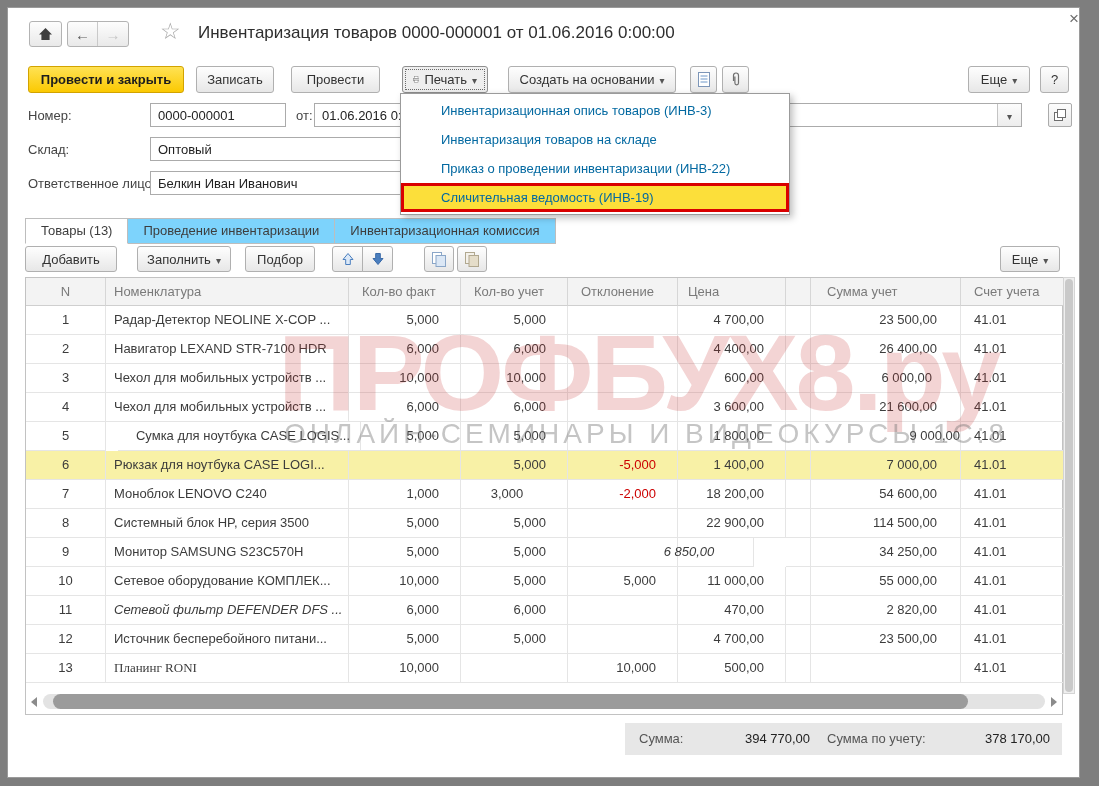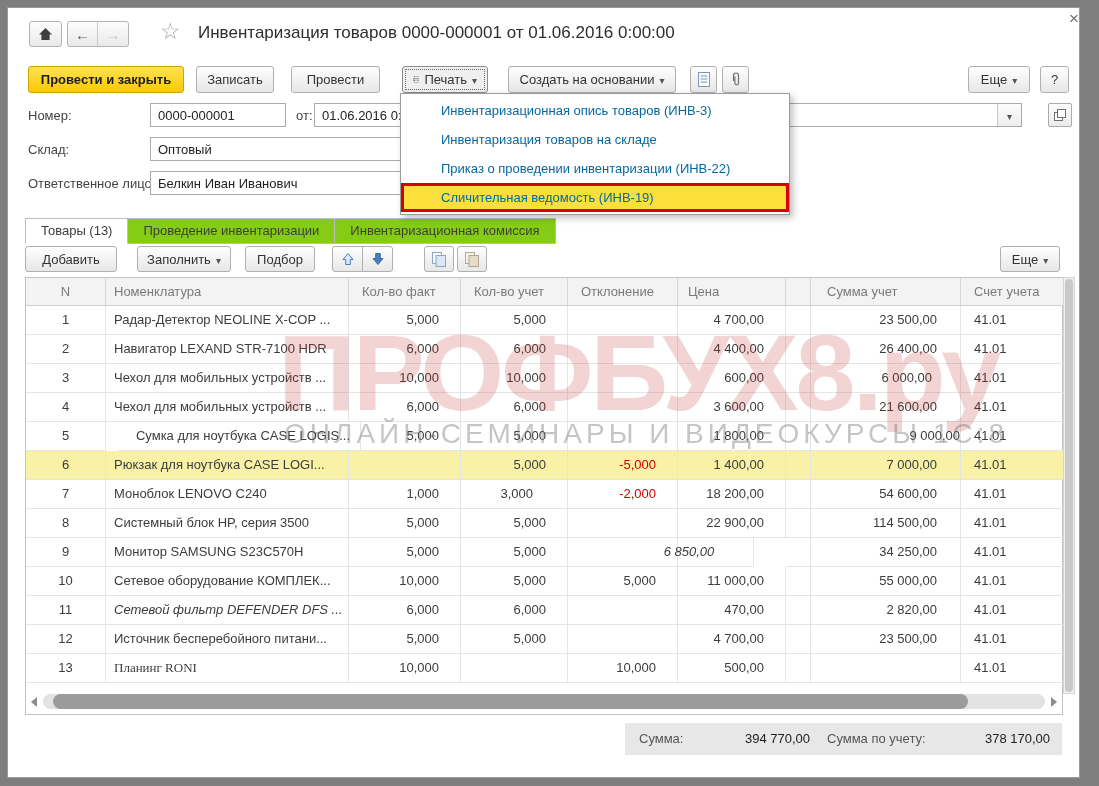--- a/index.html
+++ b/index.html
@@ -41,21 +41,21 @@
            background:linear-gradient(#fdfdfd,#ebebeb); border:1px solid #ababab; border-radius:2px; cursor:pointer; }
 
   
   .menu { position:absolute; left:400px; top:93px; width:390px; background:#fff; border:1px solid #9b9b9b;
           box-shadow:3px 3px 7px rgba(0,0,0,.25); z-index:30; padding:2px 0; }
   .menu-item { height:29px; line-height:29px; padding-left:40px; font-size:13px; color:#0369a1; cursor:pointer; white-space:nowrap; }
   .menu-item.hl { background:#fcdf3a; border:3px solid #d90000; line-height:23px; padding-left:37px; }
 
   
   .tabs { position:absolute; left:25px; top:218px; height:26px; display:flex; z-index:2; }
-  .tab { height:26px; line-height:24px; padding:0 15px; font-size:13px; color:#3d3d3d; background:#84cc16;
+  .tab { height:26px; line-height:24px; padding:0 15px; font-size:13px; color:#3d3d3d; background:#7dd3fc;
          border:1px solid #bdbdbd; border-left:none; cursor:pointer; white-space:nowrap; }
   .tab:first-child { border-left:1px solid #bdbdbd; }
   .tab.active { background:#fff; border-bottom:1px solid #fff; }
 
   
   .tb { top:246px; height:26px; }
   .grpbtn { position:absolute; top:246px; height:26px; display:flex; }
   .grpbtn .g { width:31px; height:26px; display:flex; align-items:center; justify-content:center;
                background:linear-gradient(#fefefe,#e7e7e7); border:1px solid #b0b0b0; cursor:pointer; }
   .grpbtn .g:first-child { border-radius:3px 0 0 3px; }
@@ -309,21 +309,21 @@
         <div class="cell neg" style="left: 542px; width: 110px; text-align: right; padding-right: 21px;">-5,000</div>
         <div class="cell" style="left: 652px; width: 108px; text-align: right; padding-right: 21px;">1 400,00</div>
         <div class="cell" style="left: 760px; width: 25px; text-align: left;"></div>
         <div class="cell" style="left: 785px; width: 150px; text-align: right; padding-right: 23px;">7 000,00</div>
         <div class="cell" style="left: 935px; width: 103px; text-align: left; padding-left: 13px;">41.01</div>
       </div>
       <div class="trow" style="top: 202px;">
         <div class="cell" style="left: 0px; width: 80px; text-align: center;">7</div>
         <div class="cell" style="left: 80px; width: 243px; text-align: left; padding-left: 8px;">Моноблок  LENOVO C240</div>
         <div class="cell" style="left: 323px; width: 112px; text-align: right; padding-right: 21px;">1,000</div>
-        <div class="cell" style="left: 435px; width: 107px; text-align: right; padding-right: 34px;">3,000</div>
+        <div class="cell" style="left: 435px; width: 107px; text-align: center; padding-right: 14px;">3,000</div>
         <div class="cell neg" style="left: 542px; width: 110px; text-align: right; padding-right: 21px;">-2,000</div>
         <div class="cell" style="left: 652px; width: 108px; text-align: right; padding-right: 21px;">18 200,00</div>
         <div class="cell" style="left: 760px; width: 25px; text-align: left;"></div>
         <div class="cell" style="left: 785px; width: 150px; text-align: right; padding-right: 23px;">54 600,00</div>
         <div class="cell" style="left: 935px; width: 103px; text-align: left; padding-left: 13px;">41.01</div>
       </div>
       <div class="trow" style="top: 231px;">
         <div class="cell" style="left: 0px; width: 80px; text-align: center;">8</div>
         <div class="cell" style="left: 80px; width: 243px; text-align: left; padding-left: 8px;">Системный блок HP, серия 3500</div>
         <div class="cell" style="left: 323px; width: 112px; text-align: right; padding-right: 21px;">5,000</div>

